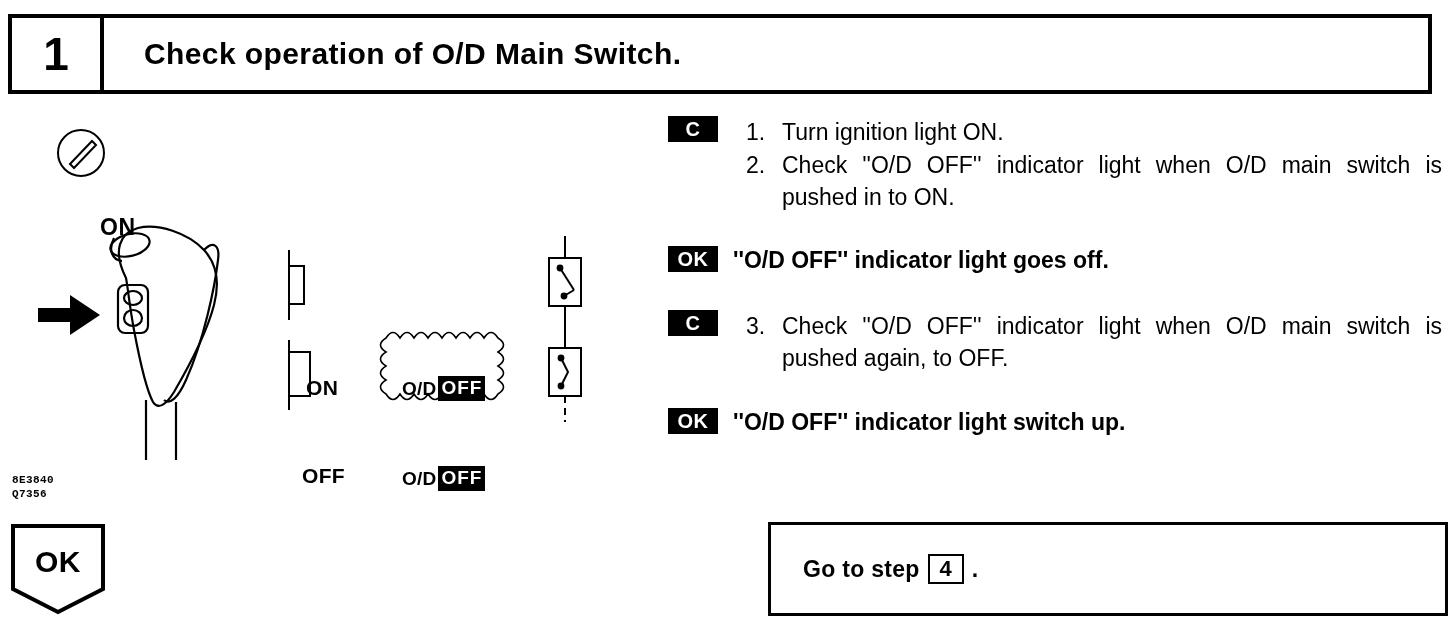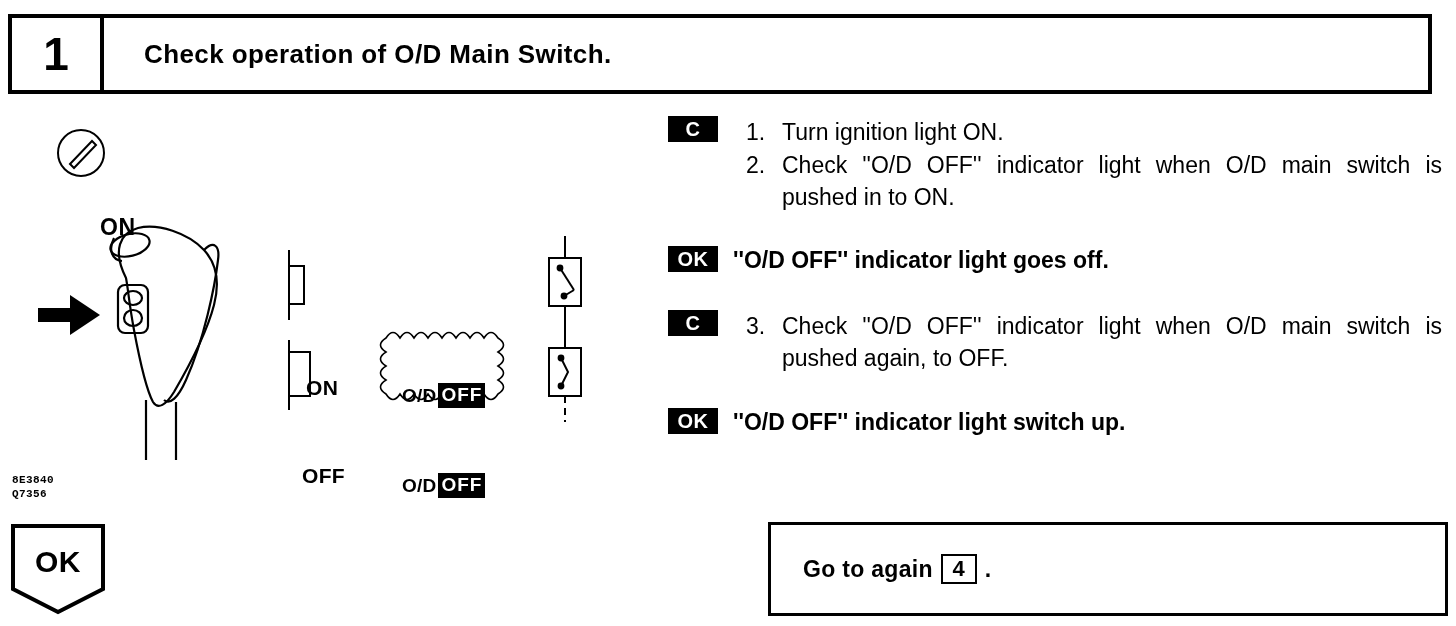--- a/index.html
+++ b/index.html
@@ -45,21 +45,21 @@
     line-height: 1;
   }
   .step-title-cell {
     flex: 1;
     display: flex;
     align-items: center;
     padding-left: 40px;
     box-sizing: border-box;
   }
   .step-title {
-    font-size: 26px;
+    font-size: 30px;
     font-weight: bold;
     letter-spacing: 0.4px;
   }
 
   
   .illustration {
     position: absolute;
     left: 8px;
     top: 100px;
     width: 640px;
@@ -85,21 +85,20 @@
 
   
   .lamp {
     position: absolute;
     display: flex;
     align-items: center;
     font-size: 19px;
     font-weight: bold;
     letter-spacing: 0.2px;
     white-space: nowrap;
-    margin-top: 7px;
   }
   .lamp .od { color: #000; }
   .lamp .off-box {
     background: #000;
     color: #fff;
     padding: 1px 3px 2px 3px;
     margin-left: 2px;
     letter-spacing: 1px;
   }
   .lamp-on  { left: 394px; top: 276px; }
@@ -389,19 +388,19 @@
   <div class="ok-pentagon">
     <svg class="shape" viewBox="0 0 96 92">
       <path d="M3,3 L93,3 L93,66 L48,89 L3,66 Z" fill="#fff" stroke="#000" stroke-width="4"></path>
     </svg>
     <span class="ptext">OK</span>
   </div>
 
 
   <div class="goto-box">
     <span class="goto-text">
-      <span>Go to again</span>
+      <span>Go to step</span>
       <span class="goto-step-num">4</span>
       <span>.</span>
     </span>
   </div>
 
 </div>
 
 </body></html>

